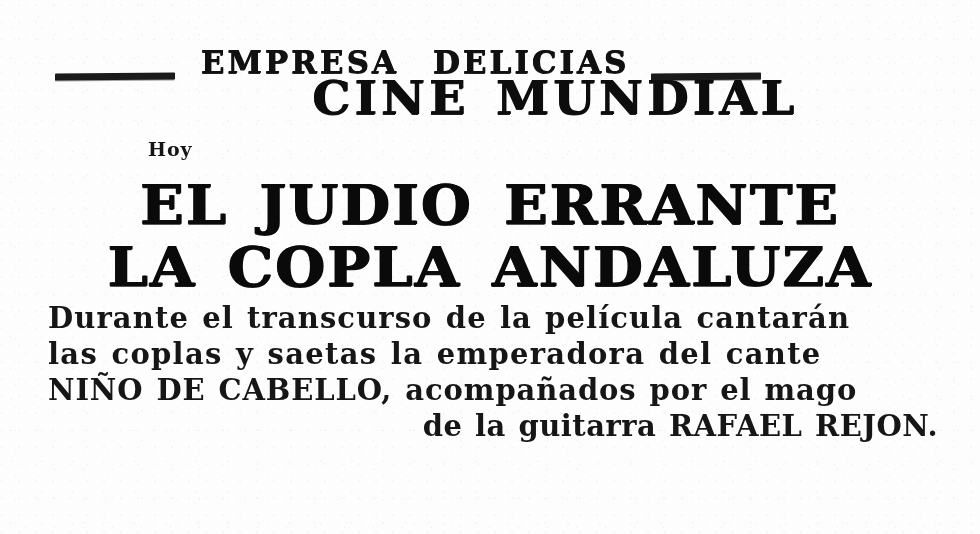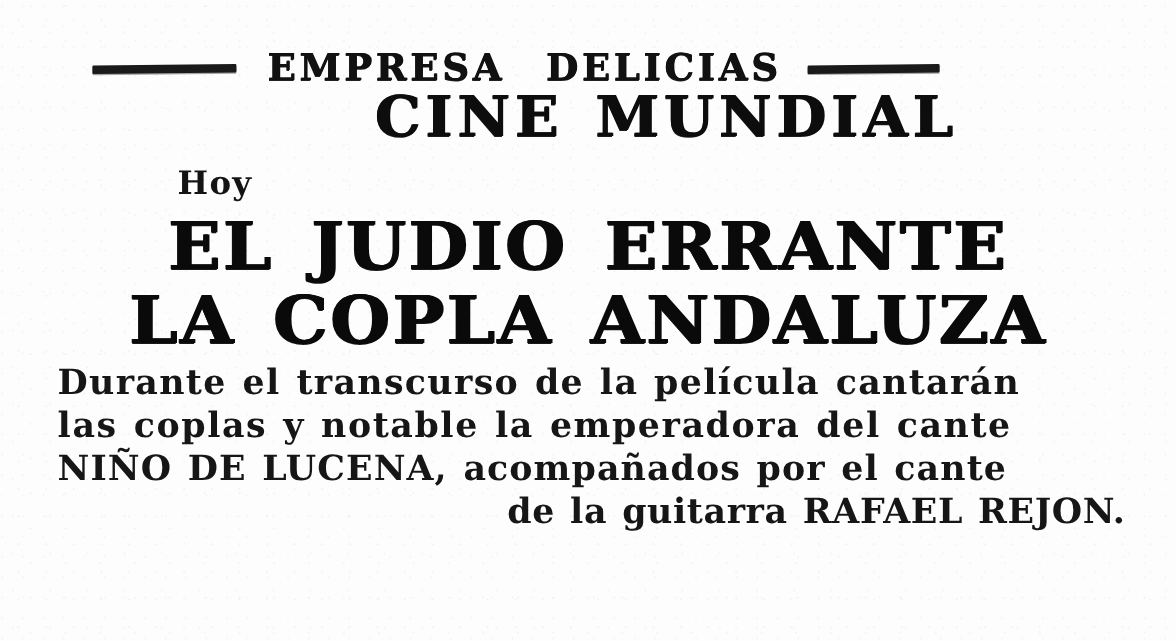--- a/index.html
+++ b/index.html
@@ -22,23 +22,22 @@
   }
 
   
   .header-row {
     position: absolute;
     top: 34px;
     left: 0;
     width: 816px;
     height: 46px;
     display: flex;
-    align-items: center;
+    align-items: flex-end;
     justify-content: center;
-    padding-left: 22px;
   }
   .rule {
     width: 120px;
     height: 7px;
     background: #1a1a1a;
     border-radius: 1px;
     transform: skewY(-0.6deg);
     box-shadow: 0 1px 0 rgba(0,0,0,0.35);
   }
   .rule.left { margin-right: 26px; }
@@ -73,21 +72,21 @@
   }
   .cine .gap { display: inline-block; width: 26px; }
 
   
   .hoy {
     position: absolute;
     top: 138px;
     left: 148px;
     font-family: "DejaVu Serif", serif;
     font-weight: bold;
-    font-size: 27px;
+    font-size: 19px;
     color: #141414;
     letter-spacing: 1px;
   }
 
   
   .title1, .title2 {
     position: absolute;
     left: 0;
     width: 980px;
     text-align: center;
@@ -171,19 +170,19 @@
   <div class="title1">
     <span>EL</span><span class="gap"></span><span>JUDIO</span><span class="gap"></span><span>ERRANTE</span>
   </div>
 
   <div class="title2">
     <span>LA</span><span class="gap"></span><span>COPLA</span><span class="gap"></span><span>ANDALUZA</span>
   </div>
 
   <div class="body-text">
     <span class="line l1">Durante el transcurso de la película cantarán</span>
-    <span class="line l2">las coplas y notable la emperadora del cante</span>
-    <span class="line l4">NIÑO DE LUCENA, acompañados por el cante</span>
+    <span class="line l2">las coplas y saetas la emperadora del cante</span>
+    <span class="line l4">NIÑO DE CABELLO, acompañados por el mago</span>
     <span class="line l5">de la guitarra RAFAEL REJON.</span>
   </div>
 
   <div class="grain"></div>
 </div>
 
 </body></html>

